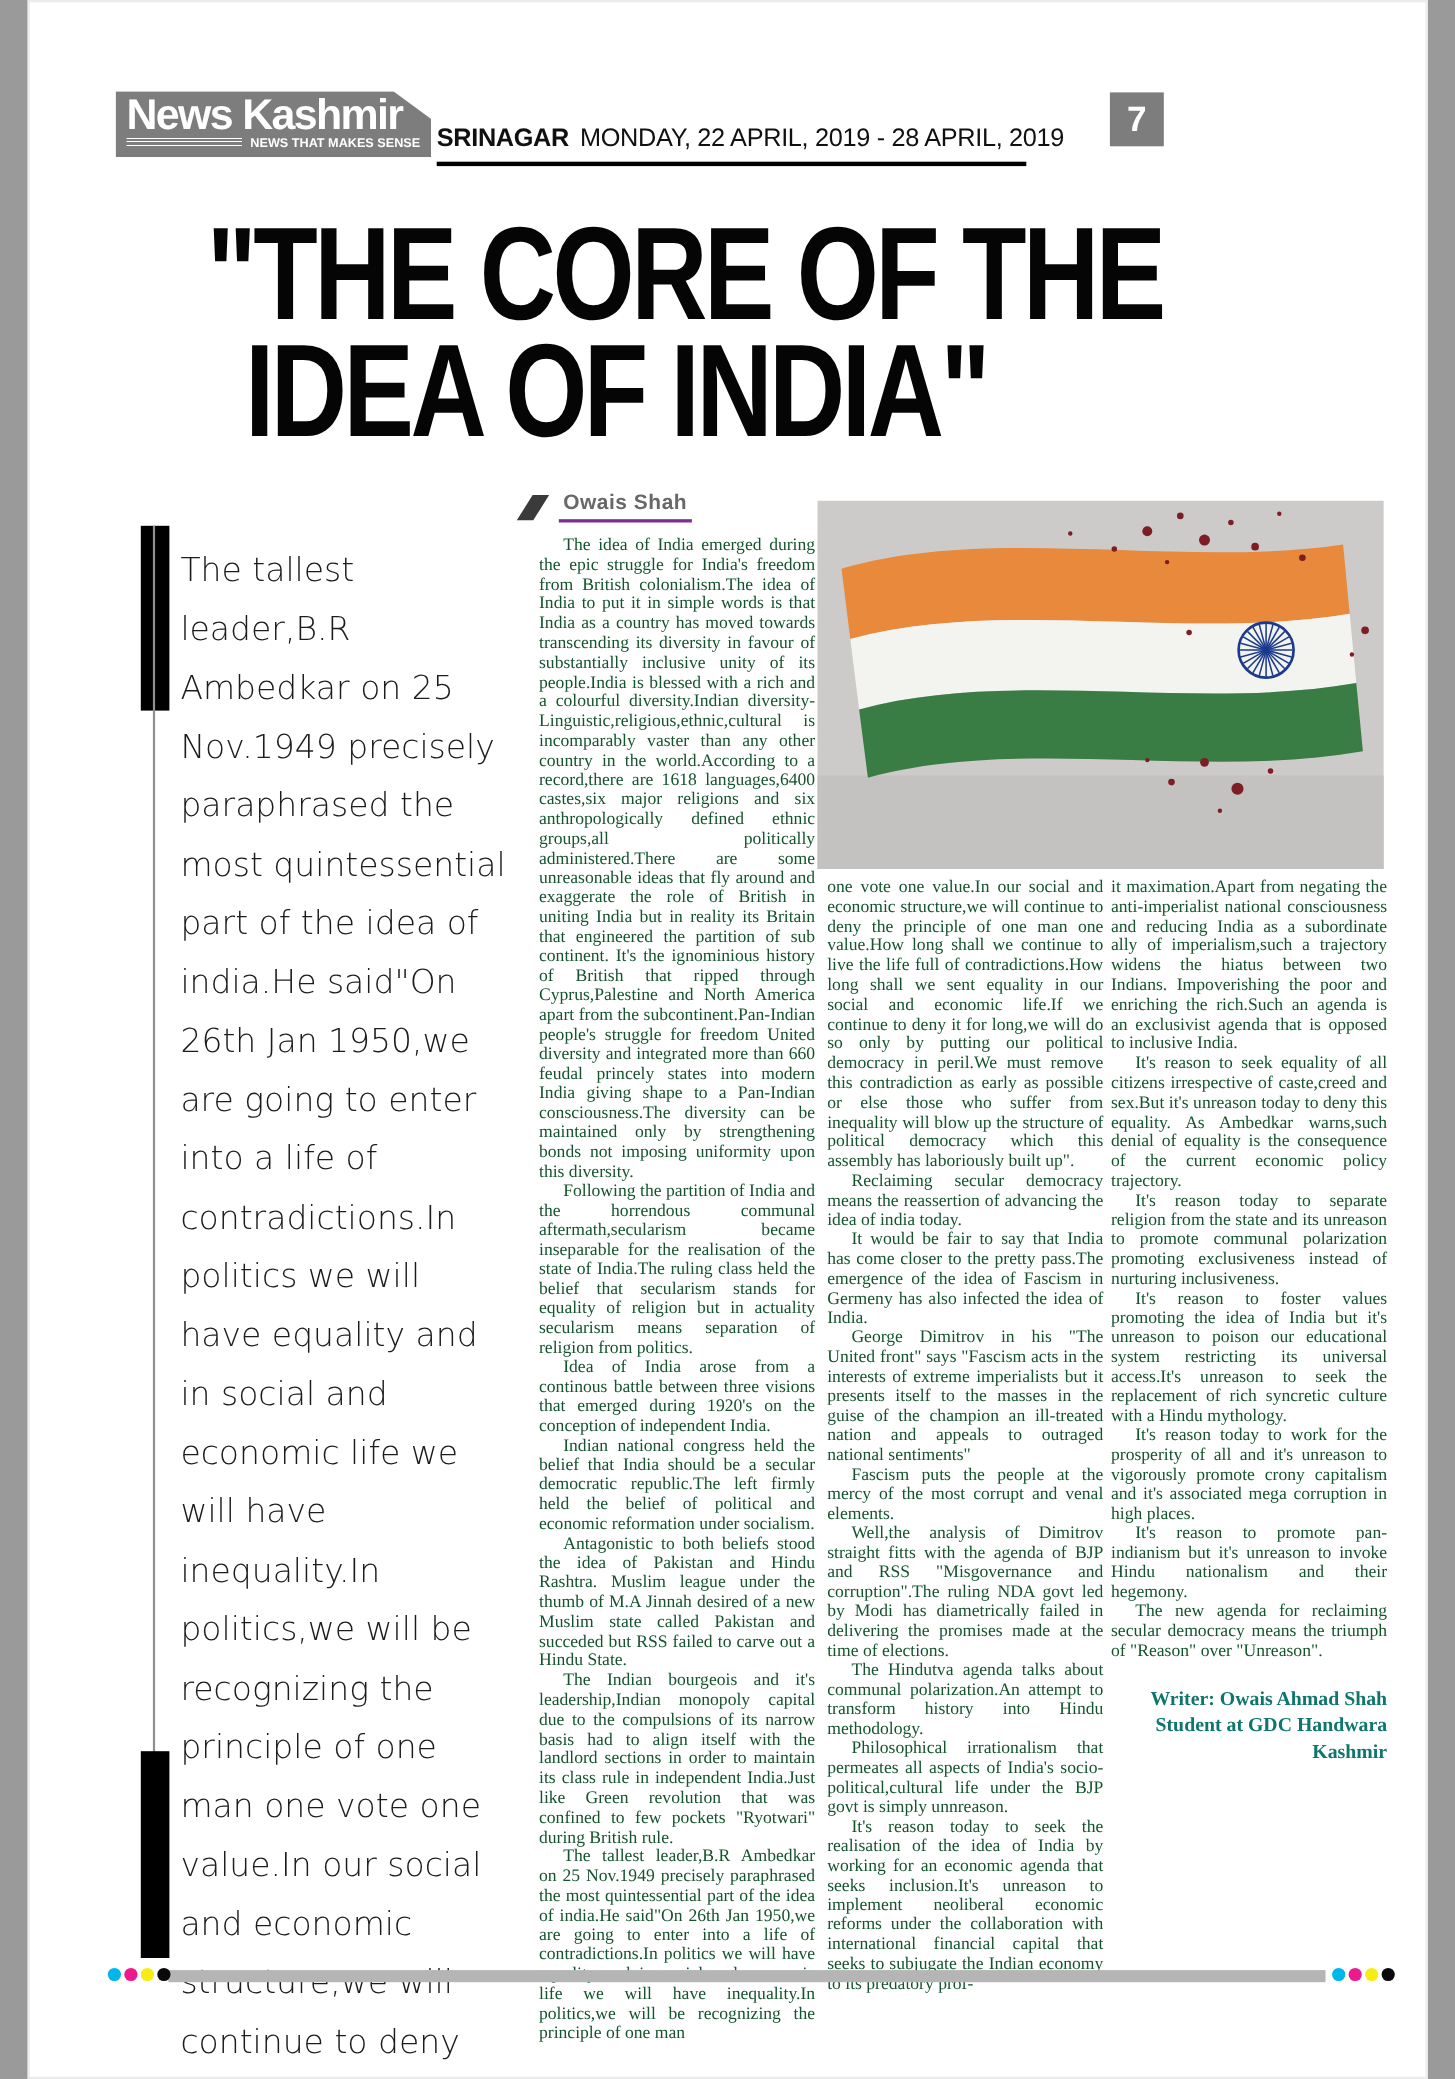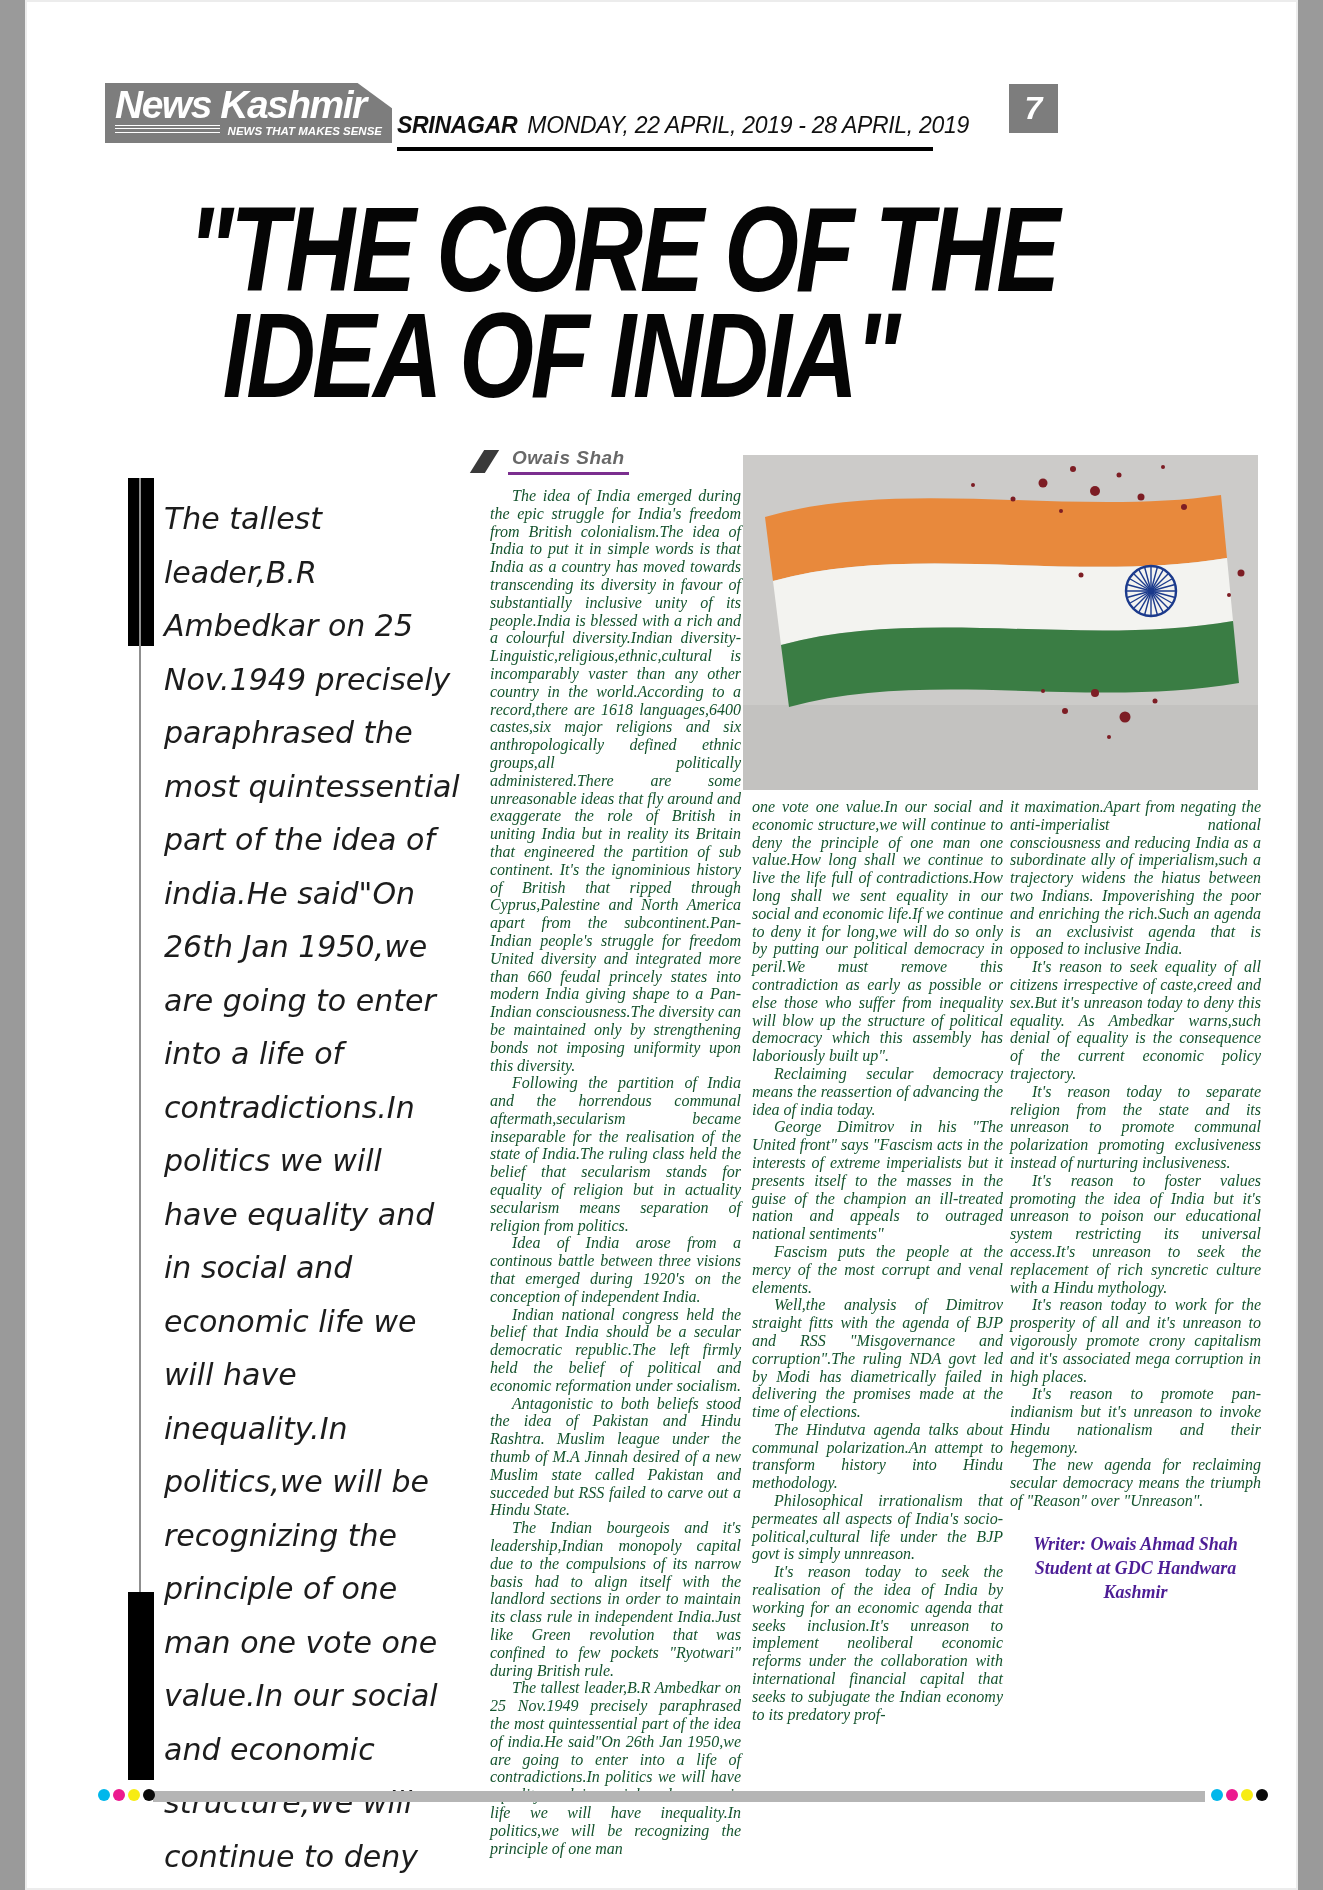--- a/index.html
+++ b/index.html
@@ -1,21 +1,20 @@
 <!DOCTYPE html>
 <html><head>
 <meta charset="utf-8">
 <style>
   html,body{margin:0;padding:0;background:#9a9a9a;}
   .page{
     position:relative;width:1273px;height:1890px;background:#ffffff;
     margin:0 auto;overflow:hidden;
     box-shadow:inset 0 0 0 2px #ececec;
     font-family:"Liberation Sans",sans-serif;
-    font-style:italic;
   }
   
   .masthead-box{
     position:absolute;left:80px;top:83px;width:287px;height:60px;
     background:#7d7d7d;clip-path:polygon(0 0,88% 0,100% 42%,100% 100%,0 100%);
     padding:3px 10px 0 10px;box-sizing:border-box;
   }
   .masthead-title{
     color:#fff;font-size:39px;font-weight:bold;letter-spacing:-1.5px;
     line-height:38px;white-space:nowrap;
@@ -64,21 +63,21 @@
   .colB{left:727px;top:798px;}
   .colC{left:985px;top:798px;}
   .col p.para{
     margin:0;font-family:"Liberation Serif",serif;font-size:16px;line-height:17.8px;
     text-align:justify;text-indent:22px;color:#14532d;
   }
   .col.cont p.para:first-child{text-indent:0;}
   .credit{margin-top:22px;}
   .credit p.credit-line{
     margin:0;font-family:"Liberation Serif",serif;font-weight:bold;
-    font-size:18px;line-height:24px;text-align:center;color:#4c1d95;
+    font-size:18px;line-height:24px;text-align:right;color:#0f766e;
   }
   
   .photo{position:absolute;left:718px;top:455px;width:515px;height:335px;}
   .photo svg{display:block;width:100%;height:100%;}
   
   .footer-bar{position:absolute;left:128px;top:1791px;width:1052px;height:11px;background:#b5b5b5;}
   .reg-dots{position:absolute;top:1789px;display:flex;gap:3px;}
   .reg-left{left:73px;}
   .reg-right{left:1186px;}
   .reg-dot{width:12px;height:12px;border-radius:50%;}
@@ -175,20 +174,21 @@
       <p class="para">Following the partition of India and the horrendous communal aftermath,secularism became inseparable for the realisation of the state of India.The ruling class held the belief that secularism stands for equality of religion but in actuality secularism means separation of religion from politics.</p>
       <p class="para">Idea of India arose from a continous battle between three visions that emerged during 1920's on the conception of independent India.</p>
       <p class="para">Indian national congress held the belief that India should be a secular democratic republic.The left firmly held the belief of political and economic reformation under socialism.</p>
       <p class="para">Antagonistic to both beliefs stood the idea of Pakistan and Hindu Rashtra. Muslim league under the thumb of M.A Jinnah desired of a new Muslim state called Pakistan and succeded but RSS failed to carve out a Hindu State.</p>
       <p class="para">The Indian bourgeois and it's leadership,Indian monopoly capital due to the compulsions of its narrow basis had to align itself with the landlord sections in order to maintain its class rule in independent India.Just like Green revolution that was confined to few pockets "Ryotwari" during British rule.</p>
       <p class="para">The tallest leader,B.R Ambedkar on 25 Nov.1949 precisely paraphrased the most quintessential part of the idea of india.He said"On 26th Jan 1950,we are going to enter into a life of contradictions.In politics we will have equality and in social and economic life we will have inequality.In politics,we will be recognizing the principle of one man</p>
     </div>
   <div class="col colB cont">
       <p class="para">one vote one value.In our social and economic structure,we will continue to deny the principle of one man one value.How long shall we continue to live the life full of contradictions.How long shall we sent equality in our social and economic life.If we continue to deny it for long,we will do so only by putting our political democracy in peril.We must remove this contradiction as early as possible or else those who suffer from inequality will blow up the structure of political democracy which this assembly has laboriously built up".</p>
       <p class="para">Reclaiming secular democracy means the reassertion of advancing the idea of india today.</p>
+      <p class="para">It would be fair to say that India has come closer to the pretty pass.The emergence of the idea of Fascism in Germeny has also infected the idea of India.</p>
       <p class="para">George Dimitrov in his "The United front" says "Fascism acts in the interests of extreme imperialists but it presents itself to the masses in the guise of the champion an ill-treated nation and appeals to outraged national sentiments"</p>
       <p class="para">Fascism puts the people at the mercy of the most corrupt and venal elements.</p>
       <p class="para">Well,the analysis of Dimitrov straight fitts with the agenda of BJP and RSS "Misgovernance and corruption".The ruling NDA govt led by Modi has diametrically failed in delivering the promises made at the time of elections.</p>
       <p class="para">The Hindutva agenda talks about communal polarization.An attempt to transform history into Hindu methodology.</p>
       <p class="para">Philosophical irrationalism that permeates all aspects of India's socio-political,cultural life under the BJP govt is simply unnreason.</p>
       <p class="para">It's reason today to seek the realisation of the idea of India by working for an economic agenda that seeks inclusion.It's unreason to implement neoliberal economic reforms under the collaboration with international financial capital that seeks to subjugate the Indian economy to its predatory prof-</p>
     </div>
   <div class="col colC cont">
     <div class="cont-inner">
         <p class="para">it maximation.Apart from negating the anti-imperialist national consciousness and reducing India as a subordinate ally of imperialism,such a trajectory widens the hiatus between two Indians. Impoverishing the poor and enriching the rich.Such an agenda is an exclusivist agenda that is opposed to inclusive India.</p>

